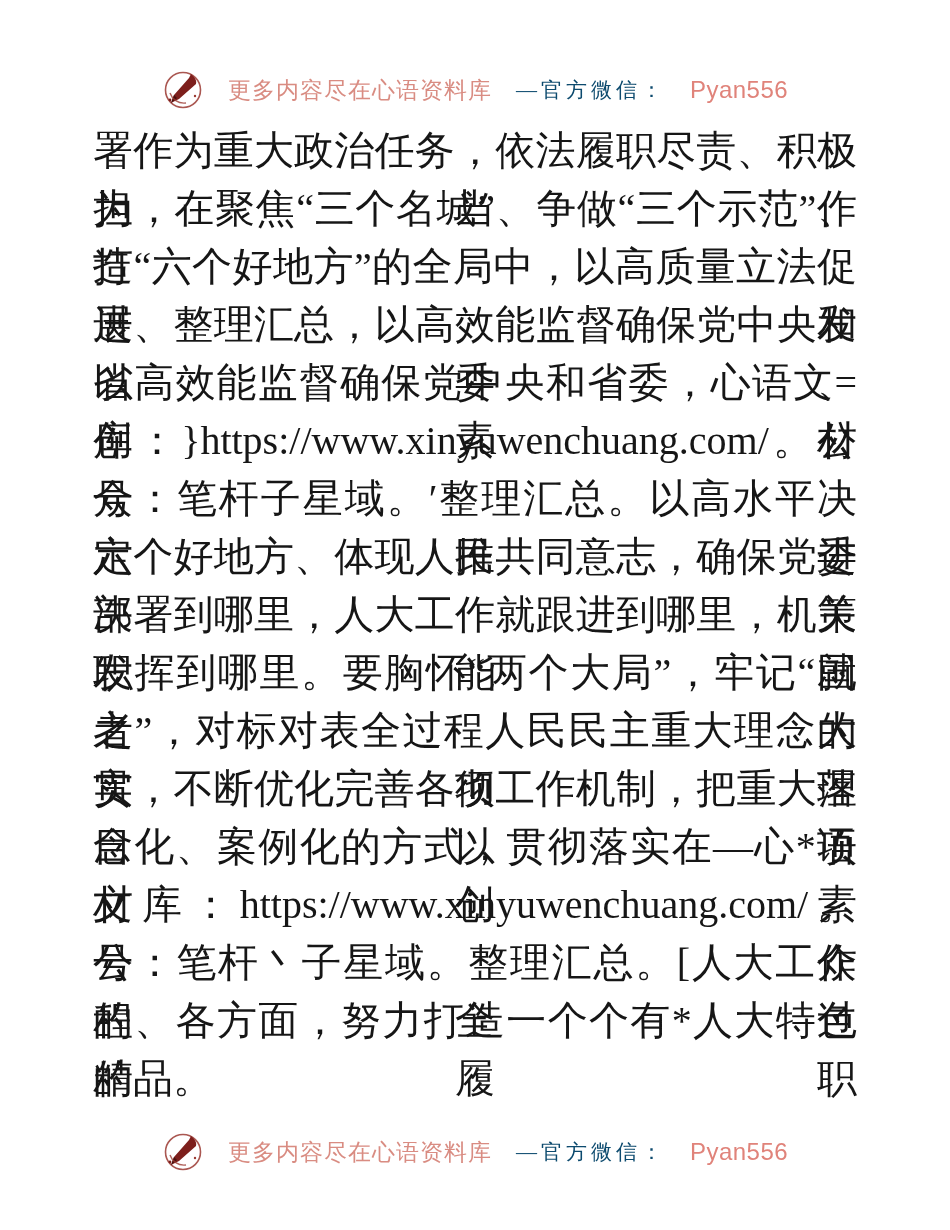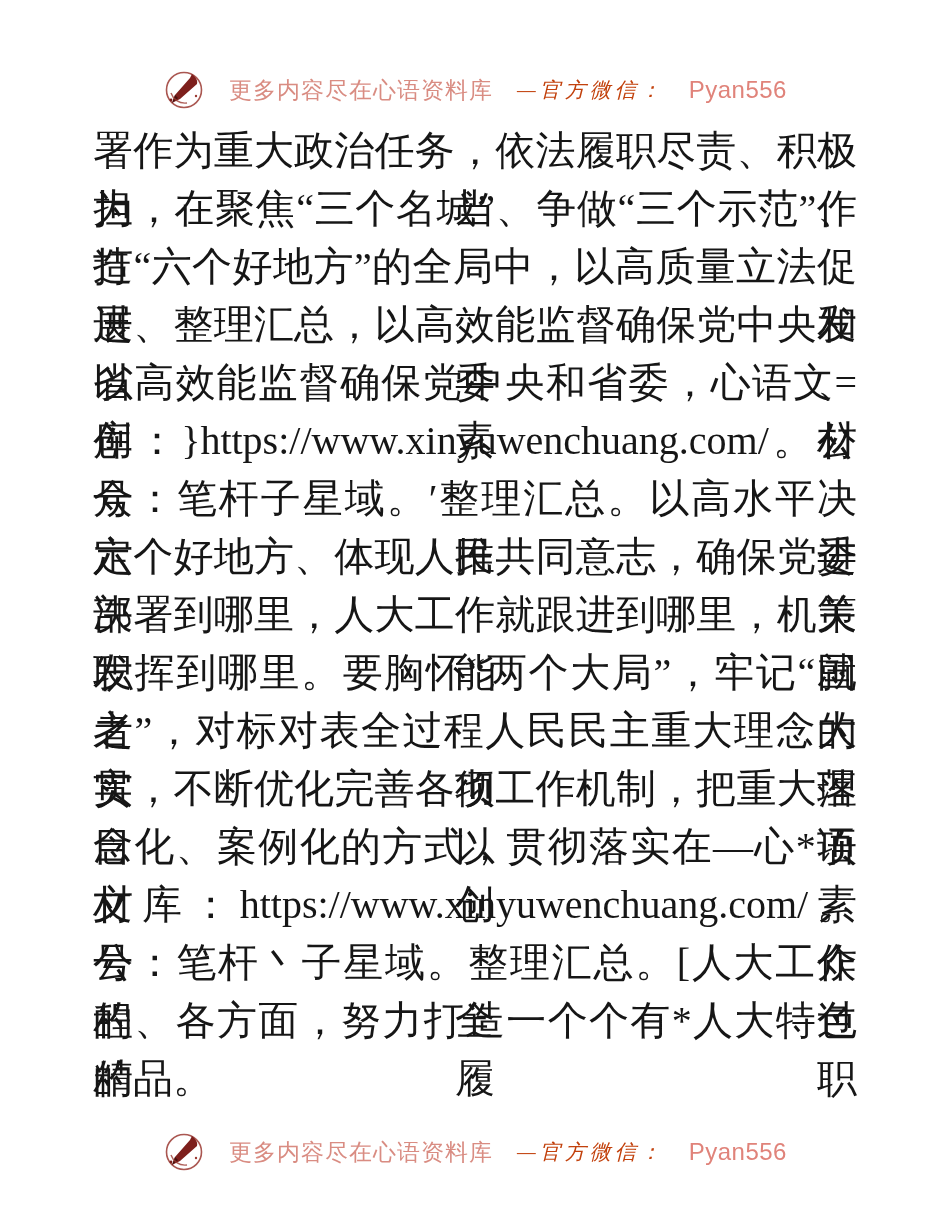--- a/index.html
+++ b/index.html
@@ -20,23 +20,22 @@
   }
   .watermark.header { padding-top: 62px; height: 118px; }
   .watermark.footer { margin-top: 16px; height: 56px; }
   .logo-icon { width: 42px; height: 42px; flex: 0 0 auto; }
   .brand-text {
     color: #d98c82;
     font-size: 23px;
     letter-spacing: 1px;
   }
   .sep-label {
-    color: #c2410c;
+    color: #0c4a6e;
     font-size: 21px;
-    font-style: italic;
     letter-spacing: 4px;
   }
   .account-id {
     color: #e0837a;
     font-family: Liberation Sans, sans-serif;
     font-size: 24px;
     letter-spacing: 0.5px;
   }
   .doc-body {
     width: 764px;

